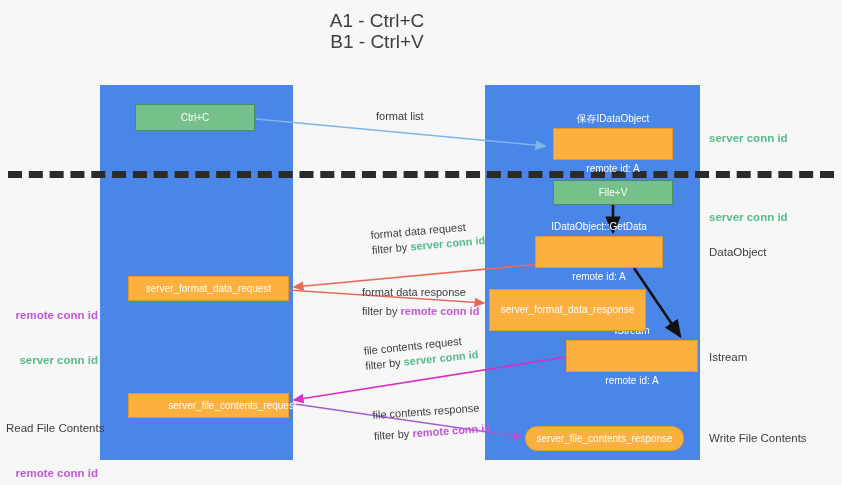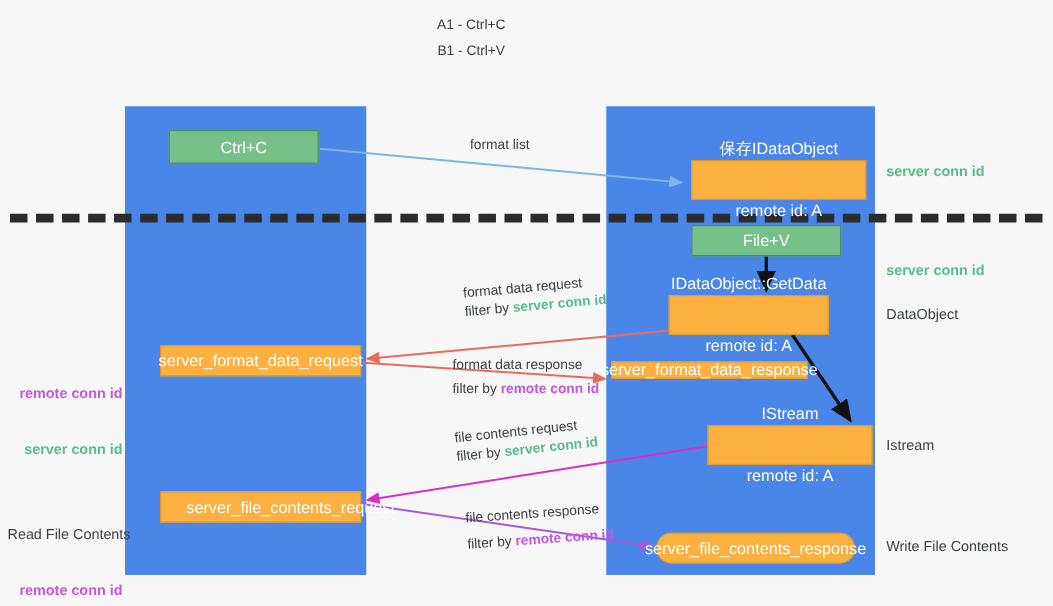--- a/index.html
+++ b/index.html
@@ -21,21 +21,21 @@
     width: 842px;
     height: 485px;
   }
   .abs { position: absolute; }
 
   
   #title {
     left: 0; top: 10px;
     width: 754px;
     text-align: center;
-    font-size: 11px;
+    font-size: 19px;
     line-height: 21px;
     color: #3c4043;
     white-space: pre;
   }
 
   
   .col-header {
     text-align: center;
     font-size: 11.5px;
     line-height: 14px;
@@ -54,21 +54,21 @@
 
   
   .box {
     box-sizing: border-box;
     display: flex;
     flex-direction: column;
     align-items: center;
     justify-content: center;
     text-align: center;
     color: #ffffff;
-    font-size: 13px;
+    font-size: 10px;
     line-height: 14px;
   }
   .box.green { background: #76c08a; border: 1px solid #4a8f63; }
   .box.orange { background: #fbb040; border: 1px solid #e09a2e; }
   .box .l2 { display: block; margin-top: 36px; }
 
   
   #divider {
     left: 8px;
     top: 171px;
@@ -161,21 +161,21 @@
 
     <path d="M288,403 L522,437" stroke="#a45bd6" stroke-width="1.6" fill="none" marker-end="url(#ah-purple)"></path>
   </svg>
 
   <div class="abs" id="divider"></div>
 
   <div class="abs box green" style="left:135px; top:104px; width:120px; height:27px;">
     <span>Ctrl+C</span>
   </div>
 
-  <div class="abs box orange" style="left:553px; top:128px; width:140px; height:32px;">
+  <div class="abs box orange" style="left:553px; top:128px; width:120px; height:32px;">
     <span>保存IDataObject</span>
     <span class="l2">remote id: A</span>
   </div>
 
   <div class="abs box green" style="left:553px; top:180px; width:120px; height:25px;">
     <span>File+V</span>
   </div>
 
   <div class="abs box orange" style="left:535px; top:236px; width:128px; height:32px;">
     <span>IDataObject::GetData</span>
@@ -184,21 +184,21 @@
 
   <div class="abs box orange" style="left:566px; top:340px; width:132px; height:32px;">
     <span>IStream</span>
     <span class="l2">remote id: A</span>
   </div>
 
   <div class="abs box orange" style="left:128px; top:276px; width:161px; height:25px;">
     <span>server_format_data_request</span>
   </div>
 
-  <div class="abs box orange" style="left:489px; top:289px; width:157px; height:14px;">
+  <div class="abs box orange" style="left:489px; top:289px; width:157px; height:42px;">
     <span>server_format_data_response</span>
   </div>
 
   <div class="abs box orange" style="left:128px; top:393px; width:161px; height:25px;padding-left:48px;">
     <span>server_file_contents_request</span>
   </div>
 
   <div class="abs box orange" style="left:525px; top:426px; width:159px; height:25px;border-radius:12px;">
     <span>server_file_contents_response</span>
   </div>

